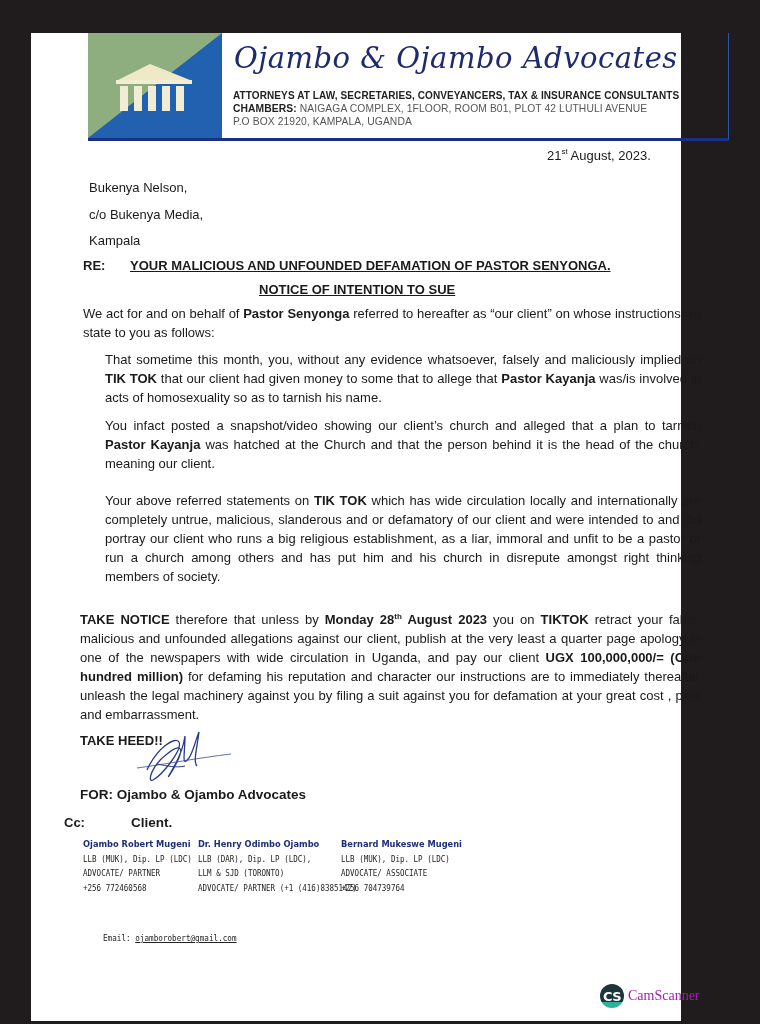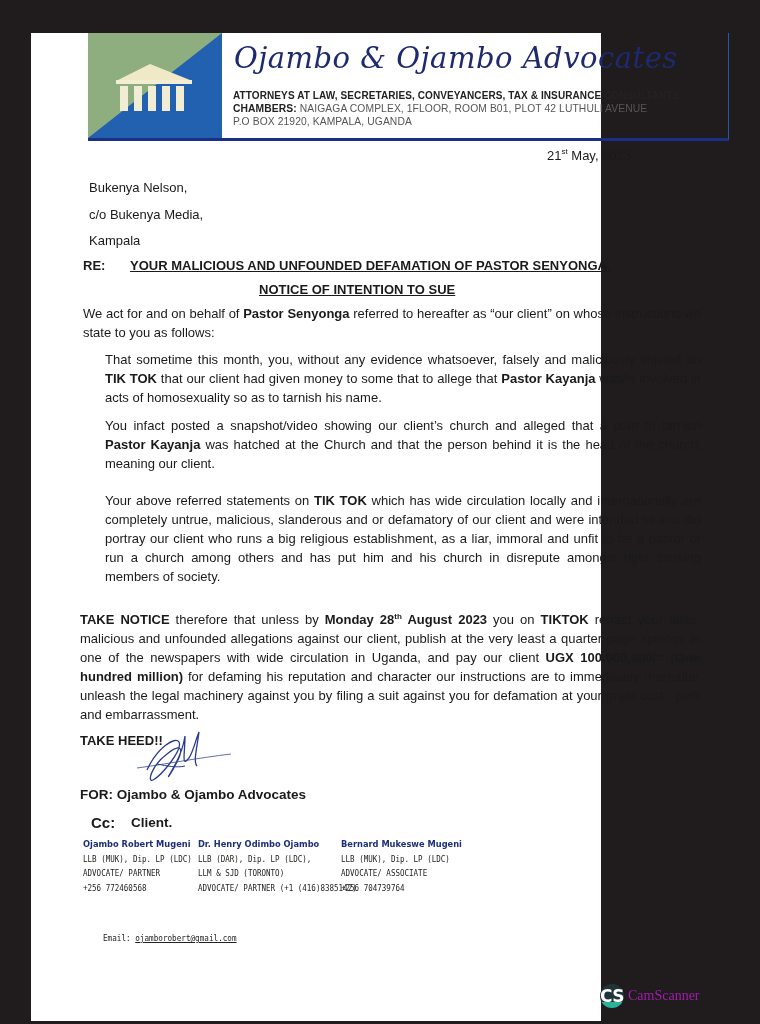--- a/index.html
+++ b/index.html
@@ -5,21 +5,21 @@
   html, body { margin: 0; padding: 0; }
   body {
     width: 760px; height: 1024px; overflow: hidden;
     background: #201c1d;
     position: relative;
     font-family: "Liberation Sans", sans-serif;
     color: #1a1a1a;
   }
   .page {
     position: absolute; left: 31px; top: 33px;
-    width: 570px; height: 988px;
+    width: 650px; height: 988px;
     background: #ffffff;
   }
   
   .letterhead {
     position: absolute; left: 57px; top: 0;
     width: 640px; height: 105px;
     border-right: 1px solid #2a56a8;
     border-bottom: 3px solid #1c2f86;
   }
   .logo-block {
@@ -66,21 +66,21 @@
   .p-intro { left: 52px; top: 271px; width: 618px; }
   .p1 { left: 74px; top: 317px; width: 596px; }
   .p2 { left: 74px; top: 383px; width: 596px; }
   .p3 { left: 74px; top: 458px; width: 596px; }
   .p-notice { left: 49px; top: 577px; width: 620px; }
   .para.last-left { text-align-last: left; }
 
   .take-heed { left: 49px; top: 698px; font-weight: bold; font-size: 13px; }
   .signature { position: absolute; left: 96px; top: 695px; width: 110px; height: 62px; }
   .for-line { left: 49px; top: 752px; font-weight: bold; font-size: 13.5px; }
-  .cc-label { left: 60px; top: 780px; font-weight: bold; font-size: 15px; }
+  .cc-label { left: 33px; top: 780px; font-weight: bold; font-size: 13px; }
   .cc-value { left: 100px; top: 780px; font-weight: bold; font-size: 13.5px; }
 
   .partner {
     position: absolute; top: 804px;
     font-family: "DejaVu Sans Mono", monospace;
     font-size: 8.2px; line-height: 14.5px;
     color: #222;
     white-space: nowrap;
     transform: scaleX(0.92); transform-origin: left top;
   }
@@ -89,21 +89,21 @@
   .partner-2 { left: 167px; }
   .partner-3 { left: 310px; }
 
   .email { position: absolute; left: 72px; top: 900px; font-size: 8.5px; color: #222; font-family: "DejaVu Sans Mono", monospace; transform: scaleX(0.9); transform-origin: left top; white-space: nowrap; }
   .email a { color: #222; text-decoration: underline; }
 
   .camscanner { position: absolute; left: 569px; top: 951px; height: 24px; display: flex; align-items: center; }
   .cs-badge {
     width: 24px; height: 24px; border-radius: 12px;
     background: linear-gradient(#1e3439 0 76%, #2ab39a 76% 100%);
-    color: #fff; font-weight: bold; font-size: 17px;
+    color: #fff; font-weight: bold; font-size: 13px;
     display: flex; align-items: center; justify-content: center;
     font-family: "DejaVu Sans", sans-serif;
     letter-spacing: -0.5px;
   }
   .cs-label { margin-left: 4px; font-family: "Liberation Serif", serif; font-size: 14px; color: #a21caf; }
 </style>
 </head>
 <body>
 
 <div class="page">
@@ -121,21 +121,21 @@
         <rect x="74" y="53" width="8" height="25" fill="#f1ecd4"></rect>
         <rect x="88" y="53" width="8" height="25" fill="#f1ecd4"></rect>
       </svg>
     </div>
     <div class="firm-name">Ojambo &amp; Ojambo Advocates</div>
     <div class="lh-line l1">ATTORNEYS AT LAW, SECRETARIES, CONVEYANCERS, TAX &amp; INSURANCE CONSULTANTS</div>
     <div class="lh-line l2"><b>CHAMBERS:</b> <span>NAIGAGA COMPLEX, 1FLOOR, ROOM B01, PLOT 42 LUTHULI AVENUE</span></div>
     <div class="lh-line l3">P.O BOX 21920, KAMPALA, UGANDA</div>
   </div>
 
-  <div class="txt date"><span>21</span><sup>st</sup><span> May, 2023.</span></div>
+  <div class="txt date"><span>21</span><sup>st</sup><span> August, 2023.</span></div>
 
   <div class="txt addr1">Bukenya Nelson,</div>
   <div class="txt addr2">c/o Bukenya Media,</div>
   <div class="txt addr3">Kampala</div>
 
   <div class="txt re-label">RE:</div>
   <div class="txt notice-heading">NOTICE OF INTENTION TO SUE</div>
   <div class="txt re-subject">YOUR MALICIOUS AND UNFOUNDED DEFAMATION OF PASTOR SENYONGA.</div>
 
   <div class="para p-intro"><span>We act for and on behalf of </span><b>Pastor Senyonga</b><span> referred to hereafter as “our client” on whose instructions we state to you as follows:</span></div>

